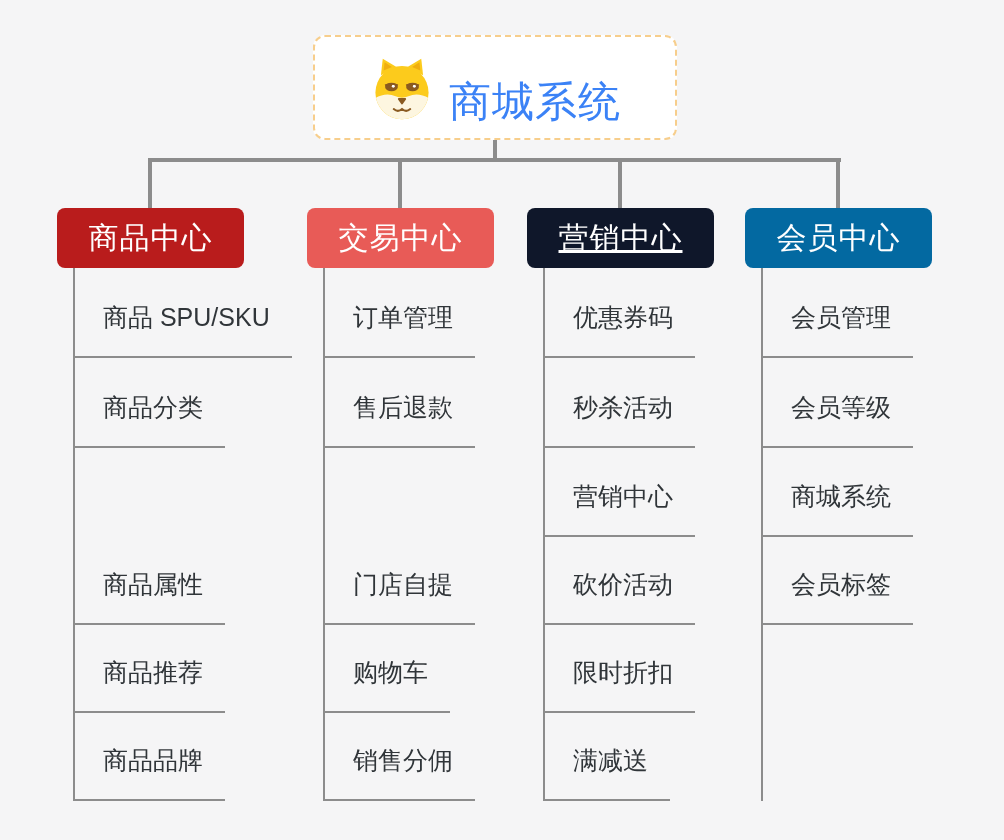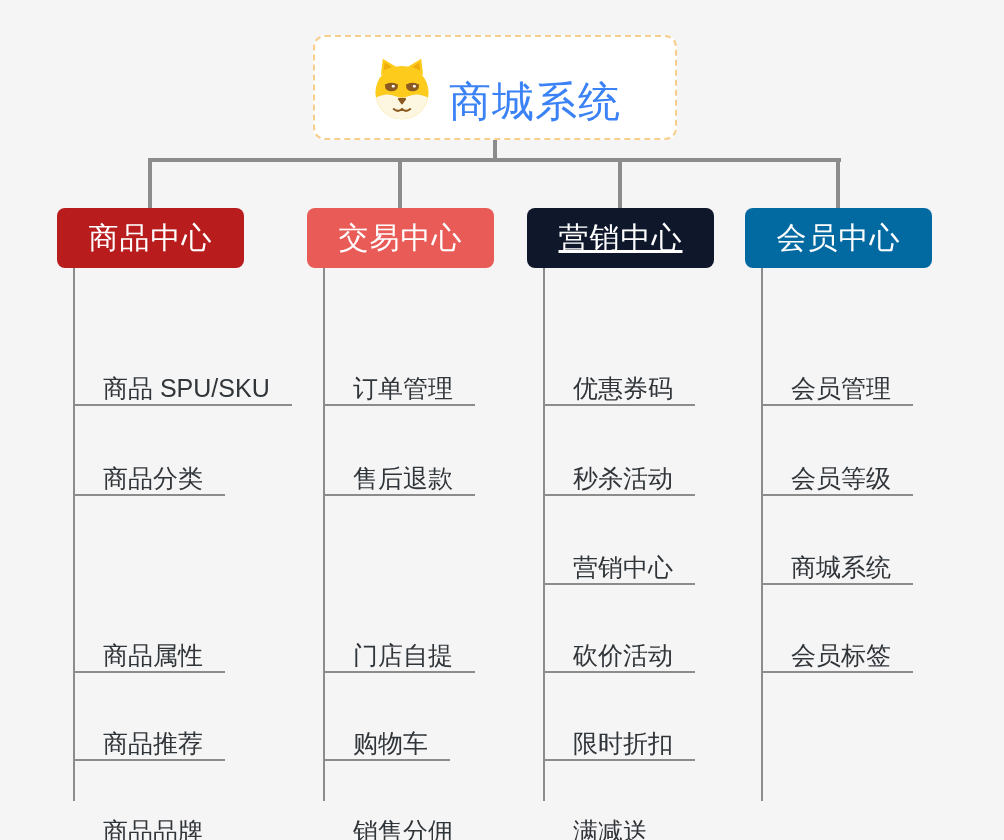--- a/index.html
+++ b/index.html
@@ -41,24 +41,23 @@
     display:flex;align-items:center;justify-content:center;
     color:#ffffff;font-size:30px;letter-spacing:1px;white-space:nowrap;
   }
   .trunk{
     position:absolute;left:16px;top:60px;width:2px;height:533px;
     background:#8c8c8c;
   }
   .leaf{
     position:absolute;left:16px;transform:translateY(-100%);
     border-bottom:2px solid #8c8c8c;
-    padding:0 22px 1px 30px;
+    padding:0 22px 24px 30px;
     font-size:25px;color:#303539;white-space:nowrap;
     line-height:30px;
-    margin-top:48px;
   }
   .leaf-0{top:150px;} .leaf-1{top:240px;} .leaf-2{top:329px;}
   .leaf-3{top:417px;} .leaf-4{top:505px;} .leaf-5{top:593px;}
 </style>
 </head>
 <body>
 
 <div id="stage">
 
   <div class="line root-trunk"></div>

